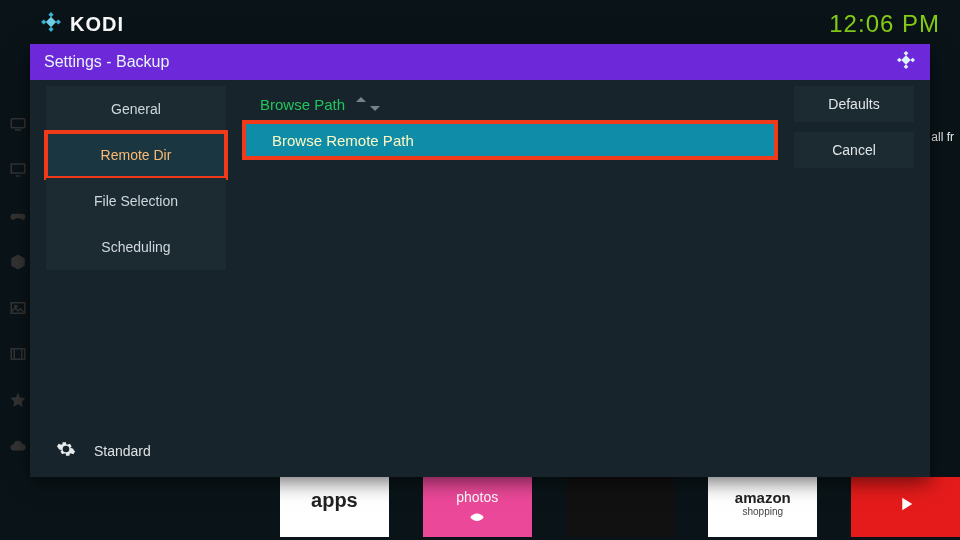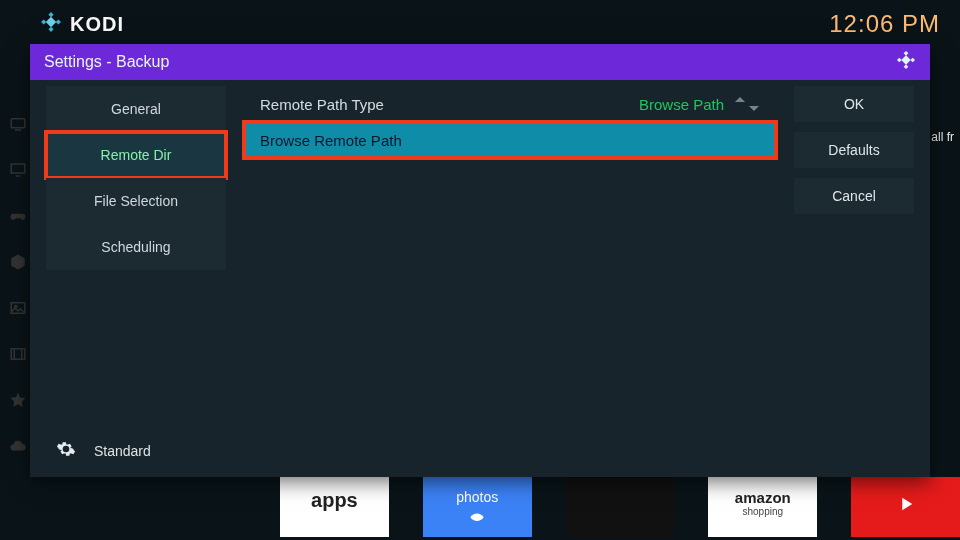--- a/index.html
+++ b/index.html
@@ -3,58 +3,58 @@
 <meta charset="utf-8">
 <style>
   * { box-sizing: border-box; margin: 0; padding: 0; }
   html, body { width: 960px; height: 540px; overflow: hidden; font-family: Arial, sans-serif; }
   body { background: #0a1418; color: #e0e0e0; position: relative; }
 
   
   .topbar { height: 48px; display: flex; align-items: center; padding: 0 20px 0 40px; justify-content: space-between; }
   .brand { display: flex; align-items: center; gap: 8px; }
   .brand-text { color: #f8f8f8; font-size: 20px; font-weight: 600; letter-spacing: 1px; }
-  .clock { color: #fdba74; font-size: 24px; font-weight: 300; letter-spacing: 1px; }
+  .clock { color: #84cc16; font-size: 24px; font-weight: 300; letter-spacing: 1px; }
 
   
   .launcher { position: absolute; left: 0; top: 60px; width: 36px; display: flex; flex-direction: column; gap: 26px; align-items: center; padding-top: 54px; }
   .launcher .licon { width: 20px; height: 20px; display:flex; align-items:center; justify-content:center; color:#333; }
 
   
   .modal { position: absolute; left: 30px; top: 44px; right: 30px; bottom: 63px; background: #17242c; display: flex; flex-direction: column; box-shadow: 0 4px 20px rgba(0,0,0,0.6); }
   .modal-header { background: #6d28d9; height: 36px; display: flex; align-items: center; justify-content: space-between; padding: 0 14px; }
   .modal-title { color: #e8f5f8; font-size: 16px; }
   .modal-body { flex: 1; display: flex; padding: 6px 16px 12px 16px; gap: 18px; }
 
   
   .sidebar { width: 180px; display: flex; flex-direction: column; gap: 0; position: relative; }
   .side-item { height: 46px; display: flex; align-items: center; justify-content: center; color: #cfd8dc; font-size: 14px; background: #1c2a32; cursor: default; }
-  .side-item.selected { background: #1a3640; color: #86efac; justify-content: center; }
+  .side-item.selected { background: #1a3640; color: #fdba74; justify-content: center; }
   .hl-red { outline: 4px solid #f03a1a; outline-offset: -2px; }
   .side-bottom { margin-top: auto; display:flex; align-items:center; gap:18px; padding: 6px 10px 2px 10px; }
   .side-bottom .lbl { font-size: 14px; color: #dde2e4; }
 
   
   .settings { flex: 1; display: flex; flex-direction: column; }
   .setting-row { height: 36px; display:flex; align-items:center; justify-content:space-between; padding: 0 16px; font-size: 15px; }
   .setting-row .left { color: #d4dce0; }
   .setting-row .right { display:flex; align-items:center; gap:10px; color:#22c55e; }
   .setting-row.highlight { background: #0f8ca8; color: #e6f6fa; }
-  .setting-row.highlight .left { color: #0f172a; }
+  .setting-row.highlight .left { color: #fef9c3; margin-left: 12px; }
   .updown { display:flex; flex-direction:row; gap:2px; }
 
   
   .actions { width: 120px; display:flex; flex-direction:column; gap:10px; }
   .action-btn { height: 36px; background:#1c2a32; display:flex; align-items:center; justify-content:center; color:#dfe6e8; font-size:14px; }
 
   
   .apptiles { position:absolute; left:0; right:0; bottom:0; height:63px; display:flex; gap:34px; padding-left:280px; align-items:flex-start; overflow:hidden; }
   .tile { width:140px; height:60px; background:#fff; display:flex; flex-direction:column; align-items:center; justify-content:flex-start; font-weight:bold; color:#222; font-size:20px; padding-top:12px; }
   .tile.dark { background:#111; }
-  .tile.teal { background:#3b82f6; color:#fff; font-size:14px; font-weight:400; }
+  .tile.teal { background:#ec4899; color:#fff; font-size:14px; font-weight:400; }
   .tile small { font-size:10px; font-weight:400; color:#444;text-align:right; }
 
   .edge-text { position:absolute; right:6px; top:98px; font-size:12px; color:#eee;margin-top:32px; }
 </style>
 </head>
 <body>
 
 <div class="topbar">
   <div class="brand">
     <span>
@@ -182,44 +182,40 @@
           <svg width="20" height="20" viewBox="0 0 24 24" fill="#e6ecee">
               <path d="M12 8a4 4 0 1 0 0 8 4 4 0 0 0 0-8zm9 4a7 7 0 0 1-.1 1.2l2 1.6-2 3.4-2.4-.9a7 7 0 0 1-2 .1l-.4 2.6h-4l-.4-2.6a7 7 0 0 1-2-.1l-2.4.9-2-3.4 2-1.6A7 7 0 0 1 3 12a7 7 0 0 1 .1-1.2l-2-1.6 2-3.4 2.4.9a7 7 0 0 1 2-.1L8 4h4l.4 2.6a7 7 0 0 1 2 .1l2.4-.9 2 3.4-2 1.6A7 7 0 0 1 21 12z"></path>
             </svg>
         </span>
         <span class="lbl">Standard</span>
       </div>
     </div>
 
     <div class="settings">
       <div class="setting-row">
-        <span class="left">Remote Path Type</span>
         <span class="right">
           <span>Browse Path</span>
           <span class="updown">
             <svg width="12" height="14" viewBox="0 0 12 14" fill="#7a8488">
                 <path d="M6 0l5 5H1z"></path>
               </svg>
             <svg width="12" height="14" viewBox="0 0 12 14" fill="#7a8488">
                 <path d="M6 14l5-5H1z"></path>
               </svg>
           </span>
         </span>
       </div>
       <div class="setting-row highlight hl-red">
         <span class="left">Browse Remote Path</span>
         <span class="right"></span>
       </div>
     </div>
 
     <div class="actions">
       <div class="action-btn">
-        <span>OK</span>
-      </div>
-      <div class="action-btn">
         <span>Defaults</span>
       </div>
       <div class="action-btn">
         <span>Cancel</span>
       </div>
     </div>
 
   </div>
 </div>
 

